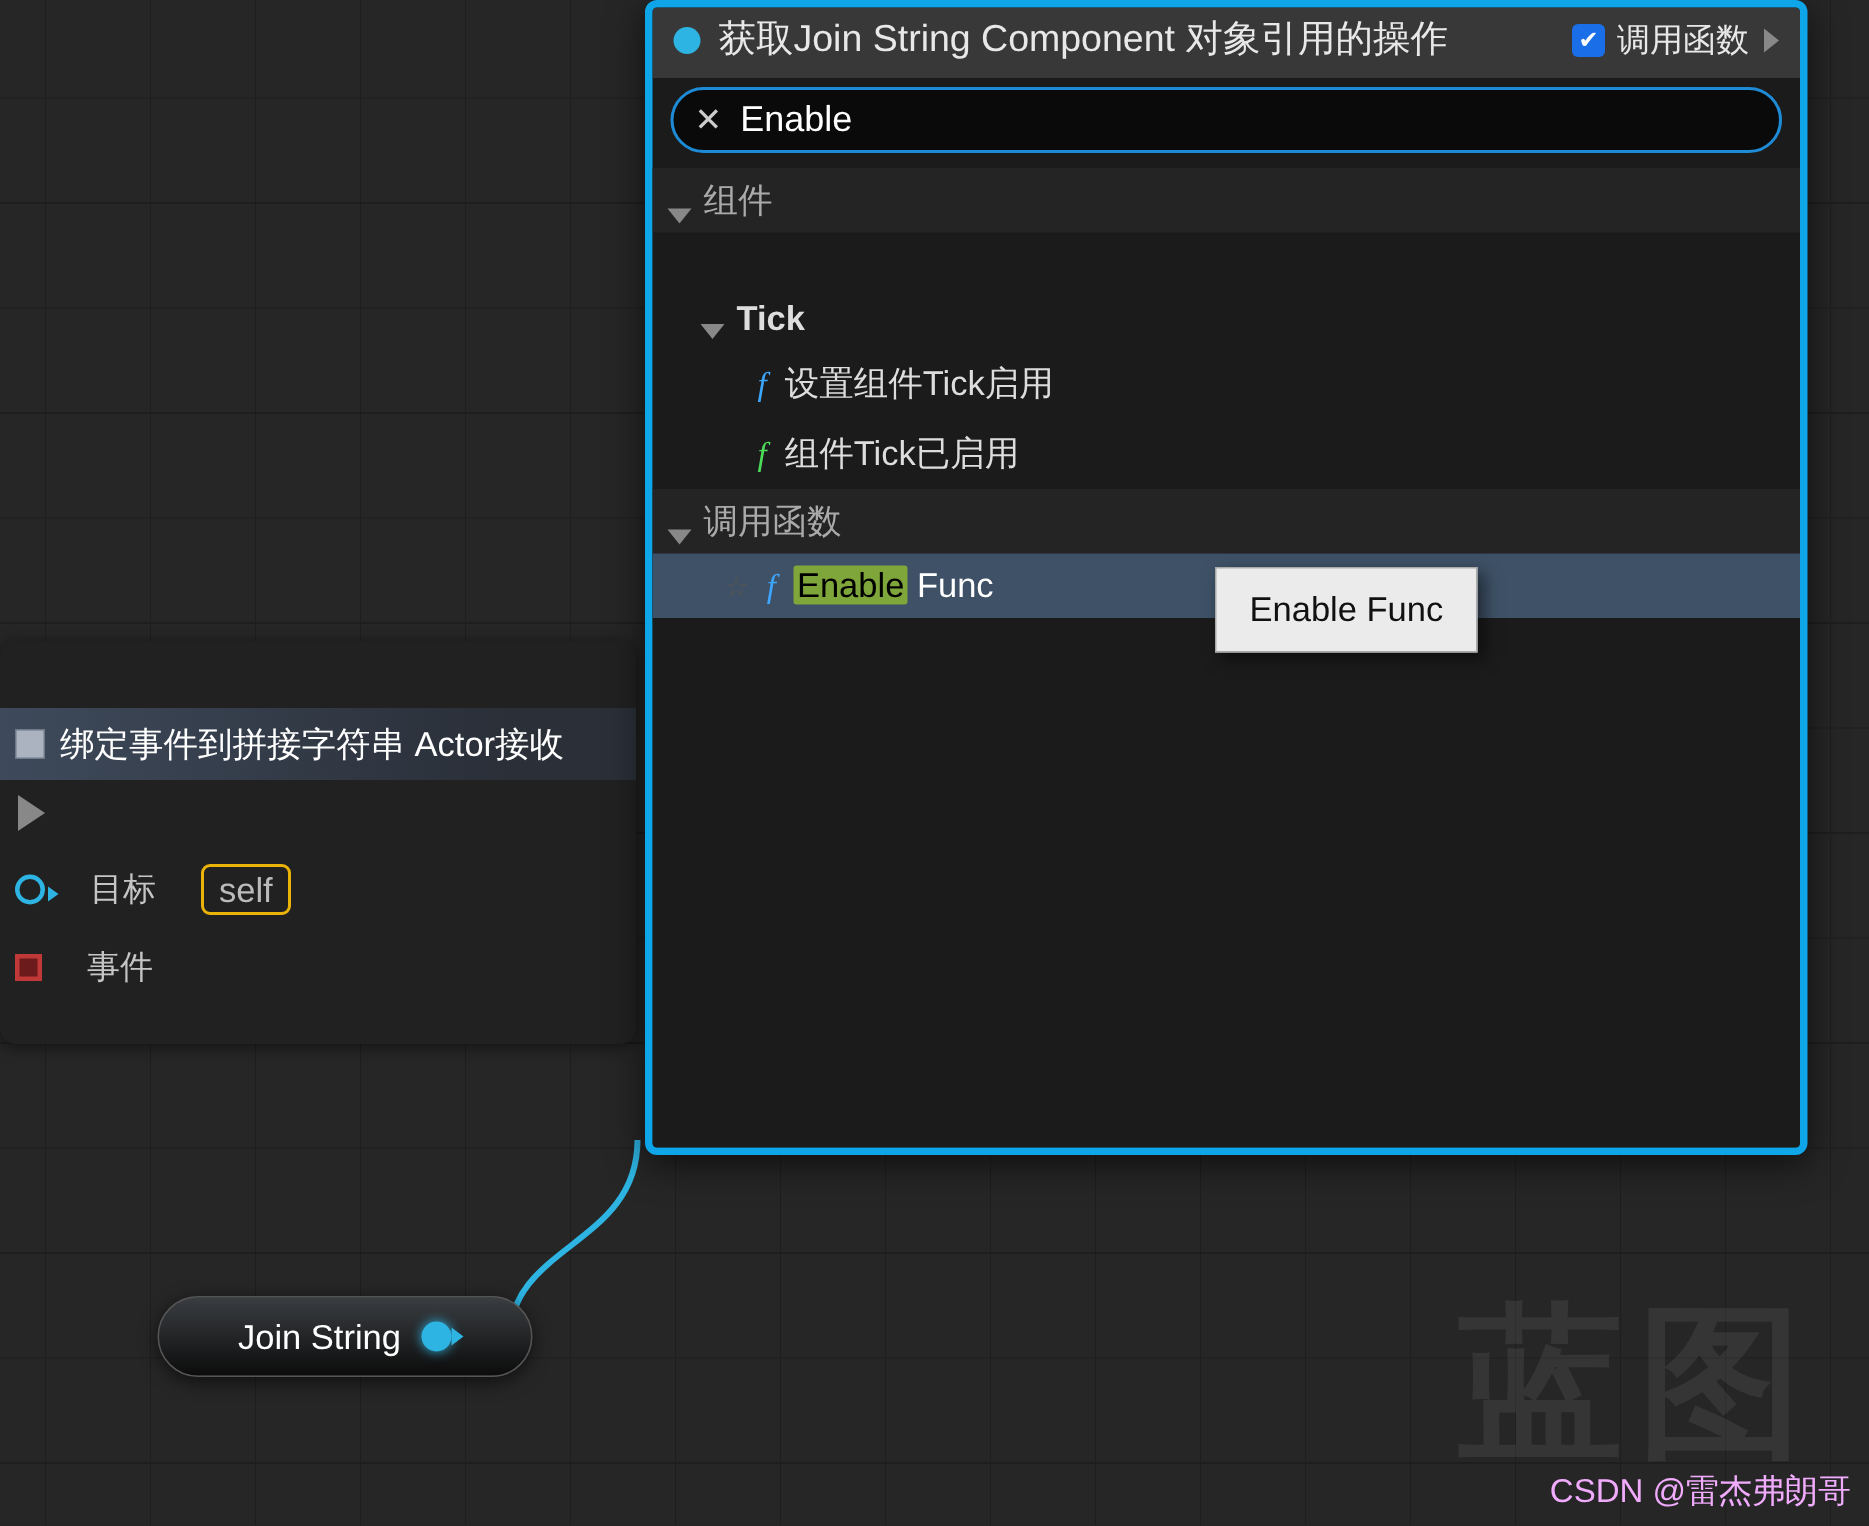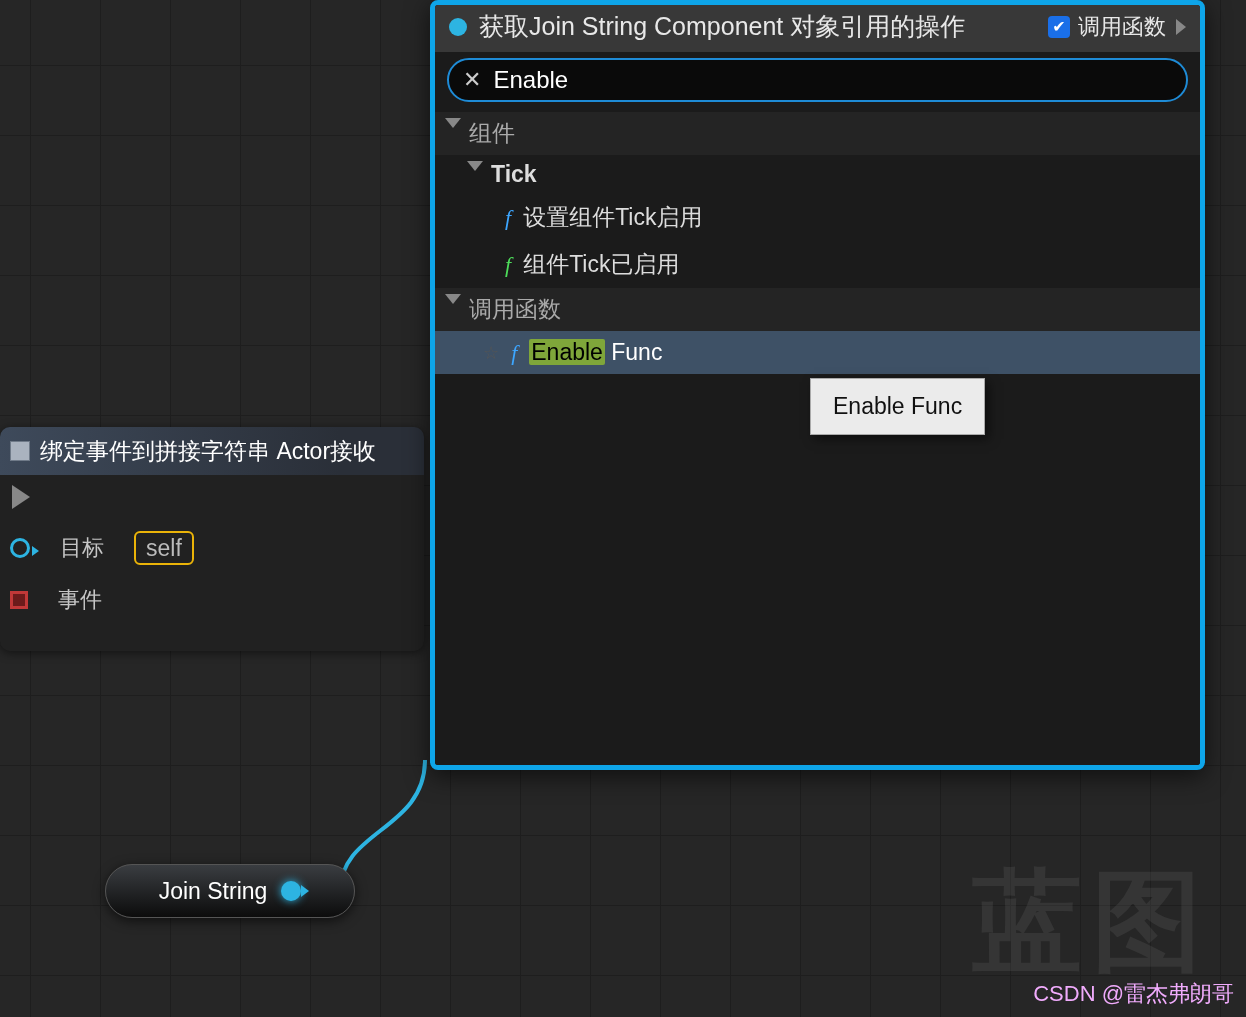--- a/index.html
+++ b/index.html
@@ -35,20 +35,21 @@
       overflow: hidden;
     }
     .bind-header {
       height: 48px;
       background: linear-gradient(to right, #3e4a5b, #2a2f38 80%);
       display: flex; align-items: center;
       padding: 0 10px;
       gap: 10px;
       font-size: 23px;
       color: #fff;
+      margin-top: 45px;
     }
     .bind-header .box-icon {
       width: 20px; height: 20px;
       background: #aab3bf;
       border: 1px solid #6f7a88;
     }
     .bind-body {
       padding: 10px 10px 16px 10px;
       font-size: 22px;
       color: #c5c5c5;
@@ -155,24 +156,24 @@
       background: #0a0a0a;
       padding: 0 14px; gap: 12px;
     }
     .cm-search .x-icon { color:#ccc; font-size:22px; cursor:pointer;}
     .cm-search input {
       flex:1; background:transparent; border:none; outline:none;
       color:#fff; font-size:24px;
     }
     .cm-list { flex:1; overflow:auto; background:#1b1b1b; font-size:23px;}
     .cat-row {
-      display:flex; align-items:flex-start; gap:8px;
+      display:flex; align-items:flex-end; gap:8px;
       padding: 6px 10px; color:#aaa; background:#242424;
     }
-    .cat-row.sub { padding-left: 32px; color:#ddd; font-weight:600; background:transparent;}
+    .cat-row.sub { padding-left: 32px; color:#ddd; font-weight:600; background:transparent;margin-top:38px;}
     .tri-down {
       width:0;height:0;border-left:8px solid transparent;border-right:8px solid transparent;
       border-top:10px solid #888;
     }
     .list-item {
       display:flex; align-items:center; gap:12px;
       padding: 8px 10px 8px 70px; color:#ddd;
     }
     .list-item.selected { background:#3e5166; color:#fff; padding-left: 48px;}
     .star { color:#555; font-size:18px;}

